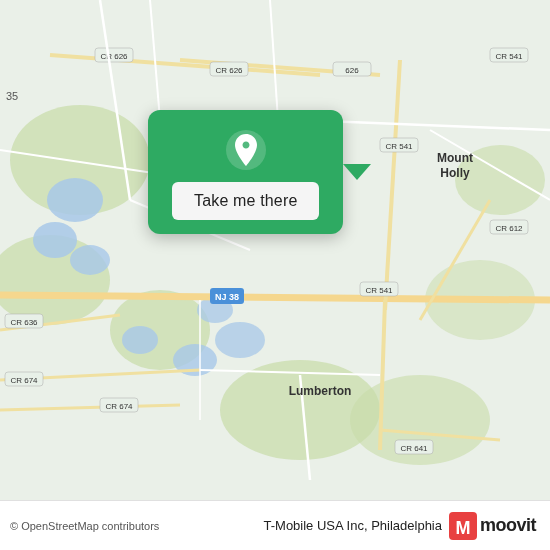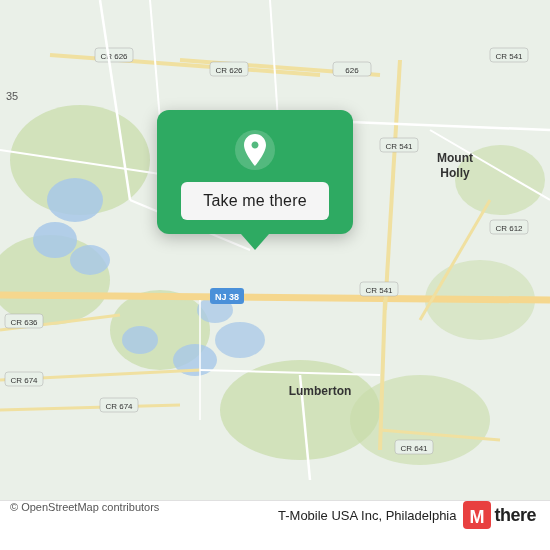--- a/index.html
+++ b/index.html
@@ -26,21 +26,21 @@
       height: 100%;
     }
 
     
     #popup {
       position: absolute;
       top: 110px;
       left: 148px;
       width: 214px;
       display: flex;
-      flex-direction: column;
+      flex-direction: row;
       align-items: center;
       z-index: 10;
     }
 
     #popup-box {
       background: #2eaa62;
       border-radius: 12px;
       padding: 18px 24px 14px 24px;
       display: flex;
       flex-direction: column;
@@ -74,21 +74,21 @@
       border-right: 14px solid transparent;
       border-top: 16px solid #2eaa62;
     }
 
     
     #bottom-bar {
       width: 550px;
       height: 50px;
       background: #fff;
       display: flex;
-      align-items: flex-start;
+      align-items: center;
       justify-content: space-between;
       padding: 0 14px 0 10px;
       border-top: 1px solid #e0e0e0;
     }
 
     #bottom-left {
       display: flex;
       align-items: center;
       gap: 6px;
     }
@@ -232,16 +232,16 @@
     <span id="osm-copyright">© OpenStreetMap contributors</span>
   </div>
   <div id="bottom-right">
     <span id="company-name">T-Mobile USA Inc, Philadelphia</span>
     <div id="moovit-logo">
 
       <svg id="moovit-icon" viewBox="0 0 28 28" xmlns="http://www.w3.org/2000/svg">
         <rect width="28" height="28" rx="4" fill="#e84040"></rect>
         <text x="14" y="22" text-anchor="middle" font-size="18" font-weight="bold" fill="white" font-family="Arial">M</text>
       </svg>
-      <span id="moovit-text">there</span>
+      <span id="moovit-text">moovit</span>
     </div>
   </div>
 </div>
 
 </body></html>

